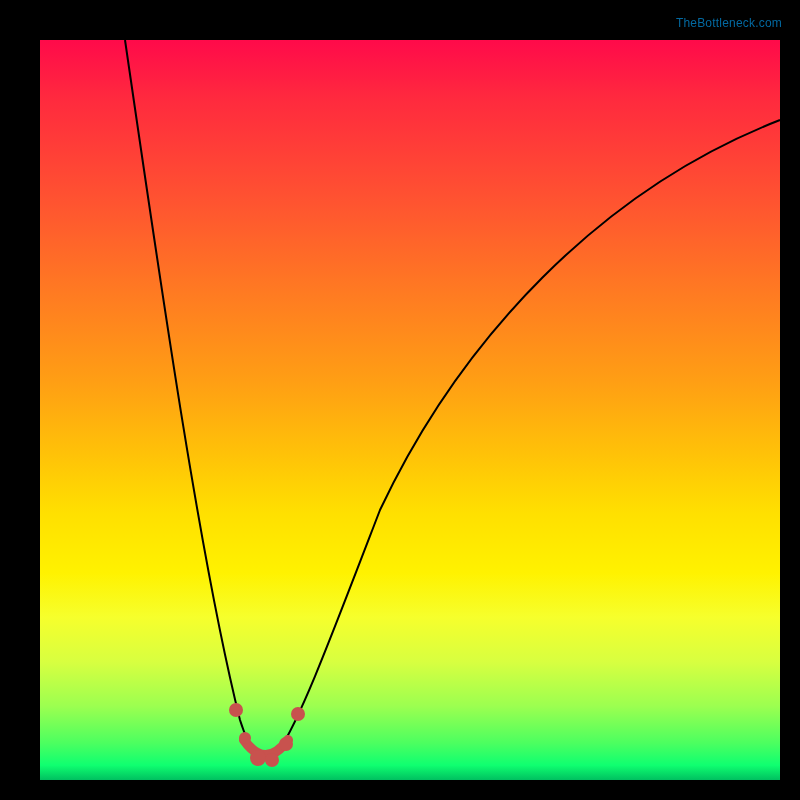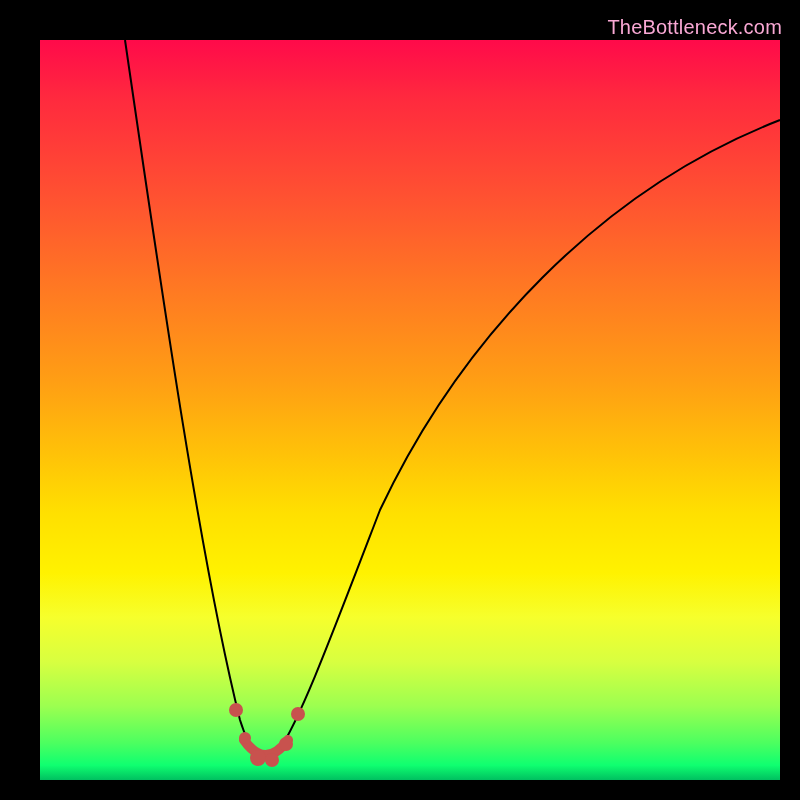--- a/index.html
+++ b/index.html
@@ -41,22 +41,22 @@
       #9cff50 90%,
       #4cff60 95%,
       #0fff70 98%,
       #00c060 100%
     );
   }
   .watermark {
     position: absolute;
     top: 16px;
     right: 18px;
-    color: #f9a8d4;
-    font-size: 20px;
+    color: #0369a1;
+    font-size: 12px;
     letter-spacing: 0.2px;
     font-weight: 500;
   }
   svg.curve-layer {
     position: absolute;
     left: 0;
     top: 0;
     width: 740px;
     height: 740px;
     overflow: visible;

